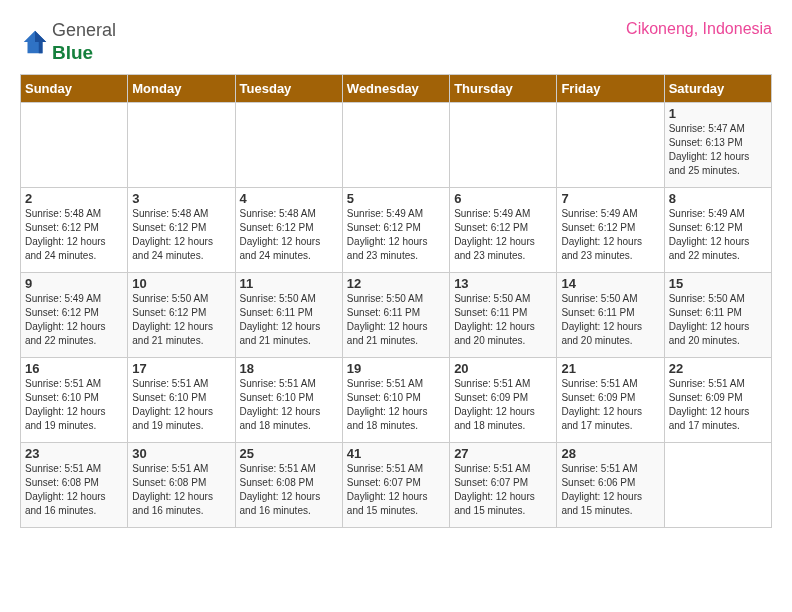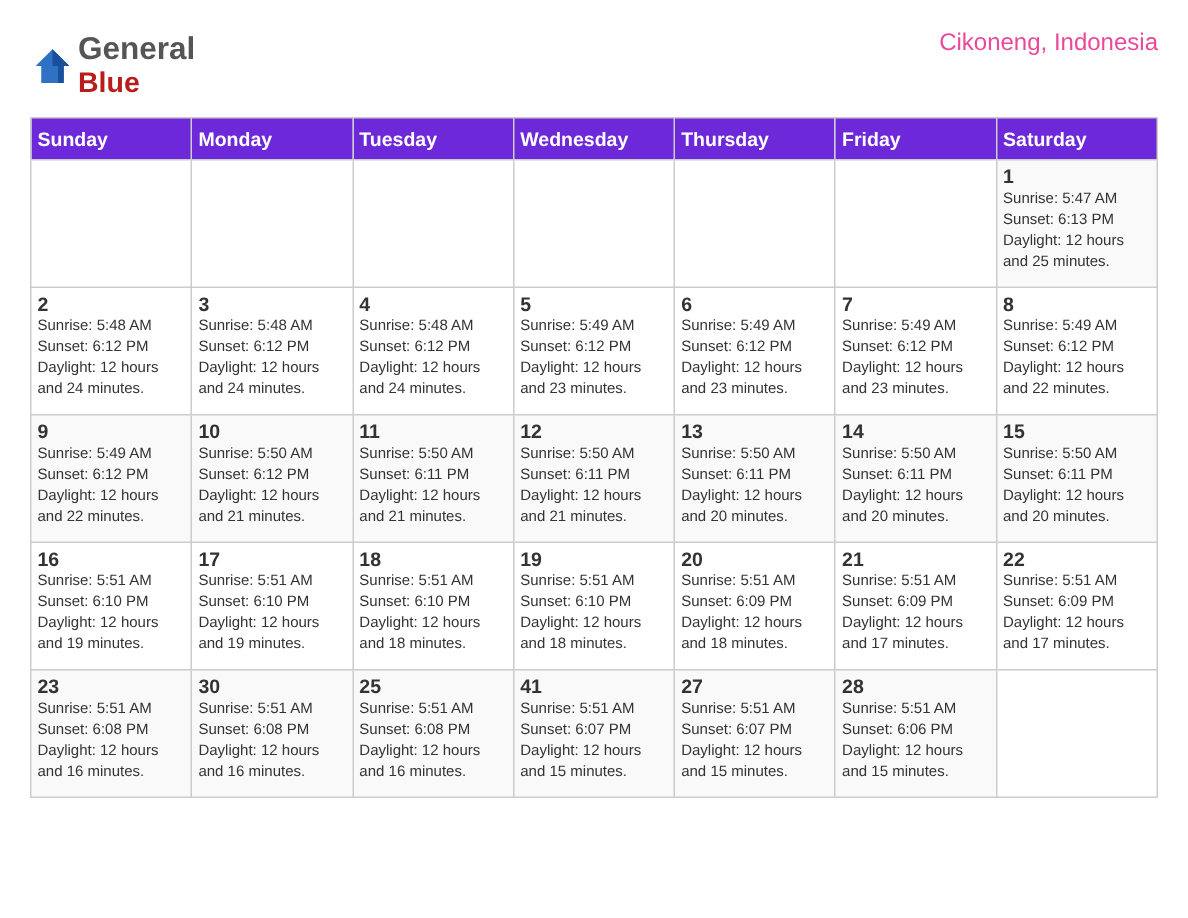--- a/index.html
+++ b/index.html
@@ -45,21 +45,21 @@
     .subtitle {
       font-size: 16px;
       color: #ec4899;
     }
     table {
       width: 100%;
       border-collapse: collapse;
       table-layout: fixed;
     }
     thead tr th {
-      background-color: #6d28d9;
+      background-color: #a16207;
       color: #fff;
       font-size: 13px;
       font-weight: bold;
       padding: 6px 4px;
       text-align: left;
       border: 1px solid #ccc;
     }
     tbody tr td {
       vertical-align: top;
       border: 1px solid #ccc;
@@ -93,22 +93,22 @@
 <body>
 
 <div class="page">
   <div class="header">
     <div class="logo">
       <svg class="logo-icon" viewBox="0 0 40 40">
         <polygon points="20,5 35,20 30,20 30,35 10,35 10,20 5,20" fill="#2f72c4"></polygon>
         <polygon points="20,5 35,20 30,20 30,35 25,35 25,20 20,20" fill="#1a4f9c"></polygon>
       </svg>
       <div class="logo-text">
-        <div style="color:#555;font-size:21px;font-weight:bold;line-height:1.2;text-align:right;">General</div>
-        <div style="color:#b91c1c;font-size:19px;font-weight:bold;line-height:1.2;">Blue</div>
+        <div style="color:#555;font-size:18px;font-weight:normal;line-height:1.2;text-align:right;">General</div>
+        <div style="color:#15803d;font-size:19px;font-weight:bold;line-height:1.2;">Blue</div>
       </div>
     </div>
     <div class="title-block">
       <div class="subtitle">Cikoneng, Indonesia</div>
     </div>
   </div>
 
   <table>
     <thead>
       <tr>

